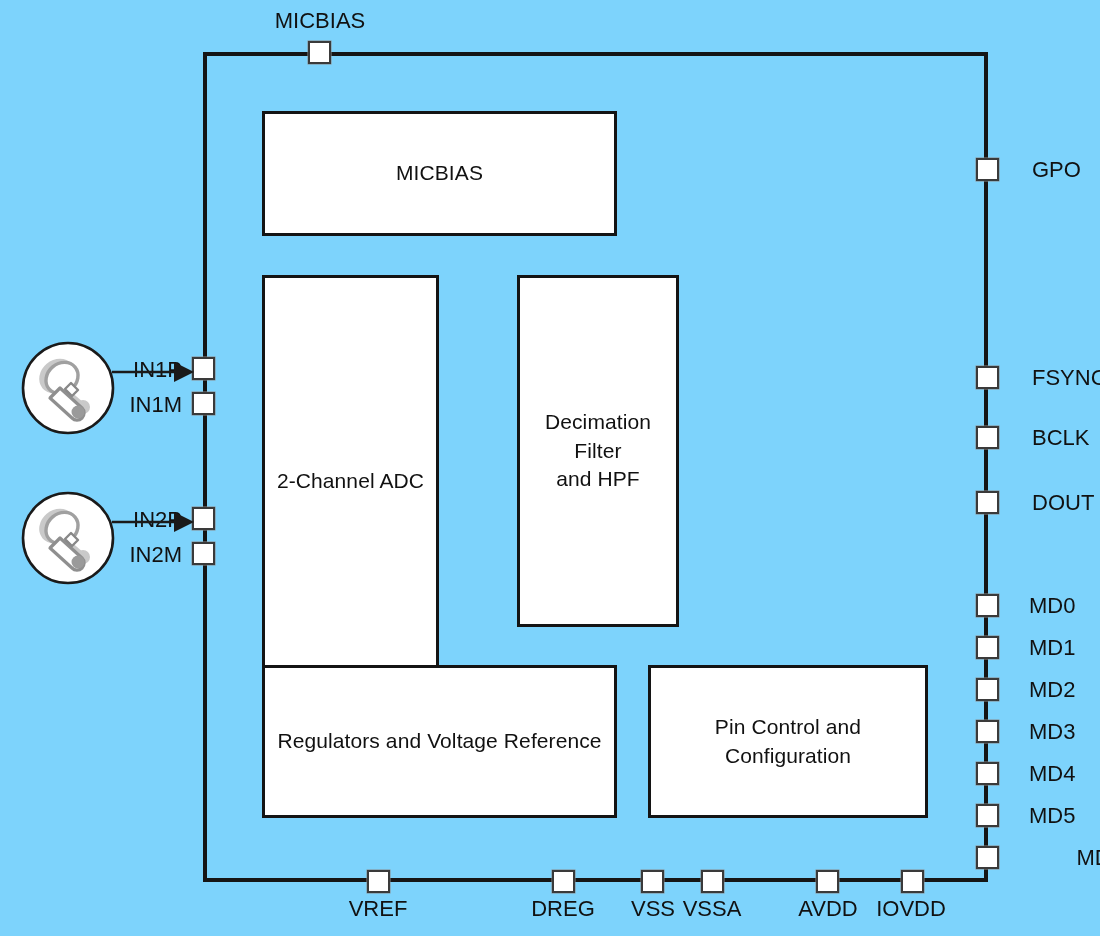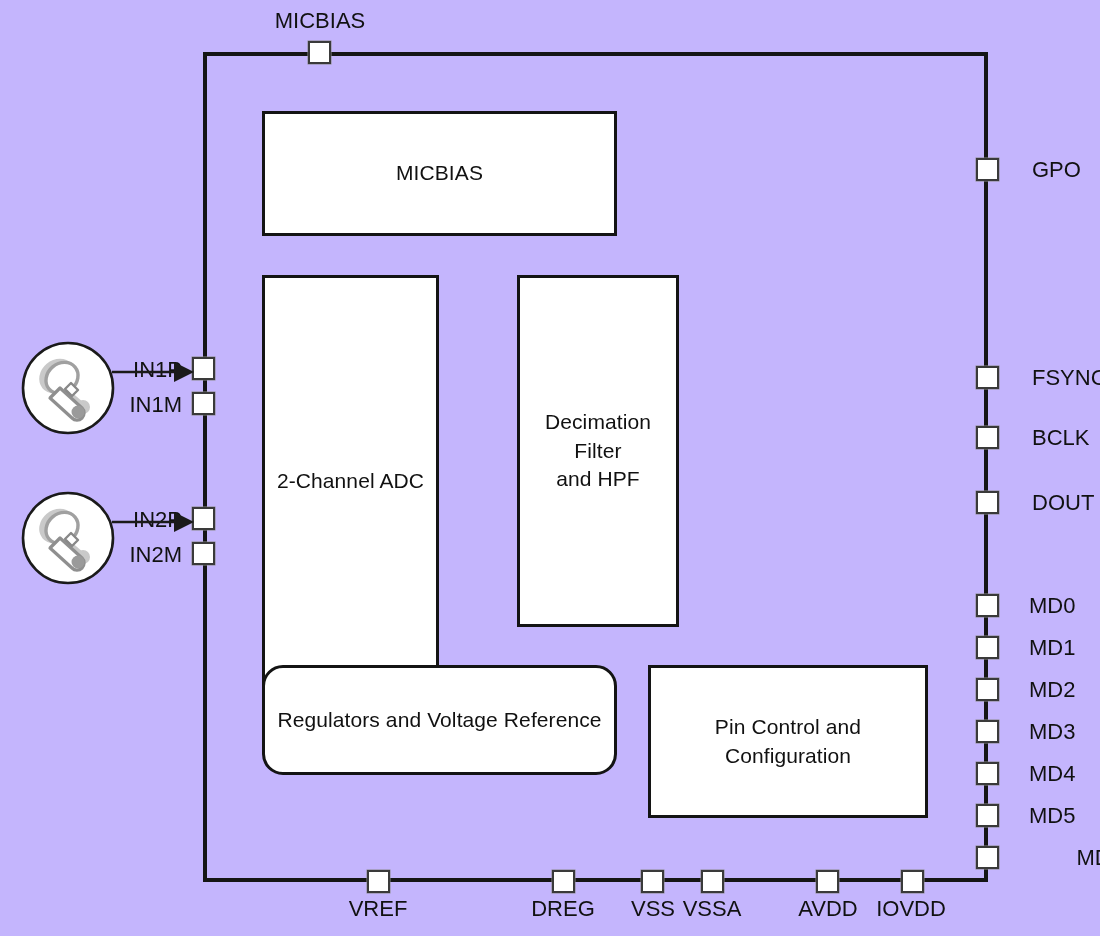--- a/index.html
+++ b/index.html
@@ -7,21 +7,21 @@
     padding: 0;
     background: #ffffff;
   }
   body {
     font-family: "Liberation Sans", sans-serif;
   }
   #canvas {
     position: relative;
     width: 1100px;
     height: 936px;
-    background: #c4b5fd;
+    background: #7dd3fc;
     overflow: hidden;
   }
 
   
   .chip-frame {
     position: absolute;
     left: 203px;
     top: 52px;
     width: 785px;
     height: 830px;
@@ -101,21 +101,21 @@
   </div>
 
   <div class="block" style="left:517px; top:275px; width:162px; height:352px;">
     <span class="block-text">
       <span>Decimation Filter</span><br>
       <span>and HPF</span>
     </span>
   </div>
 
 
-  <div class="block" style="left:262px; top:665px; width:355px; height:110px;border-radius:21px;">
+  <div class="block" style="left:262px; top:665px; width:355px; height:153px;">
     <span class="block-text">Regulators and Voltage Reference</span>
   </div>
 
   <div class="block" style="left:648px; top:665px; width:280px; height:153px;">
     <span class="block-text">
       <span>Pin Control and</span><br>
       <span>Configuration</span>
     </span>
   </div>
 

